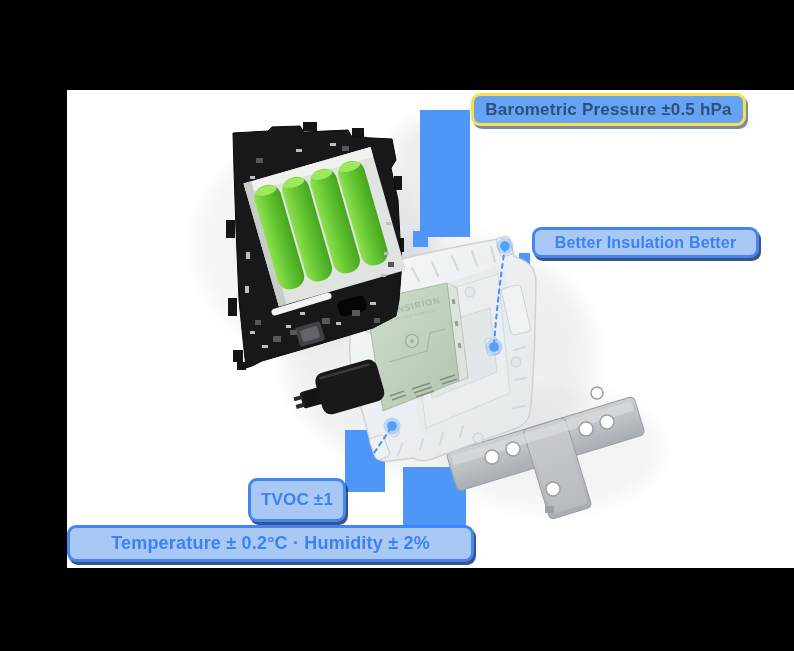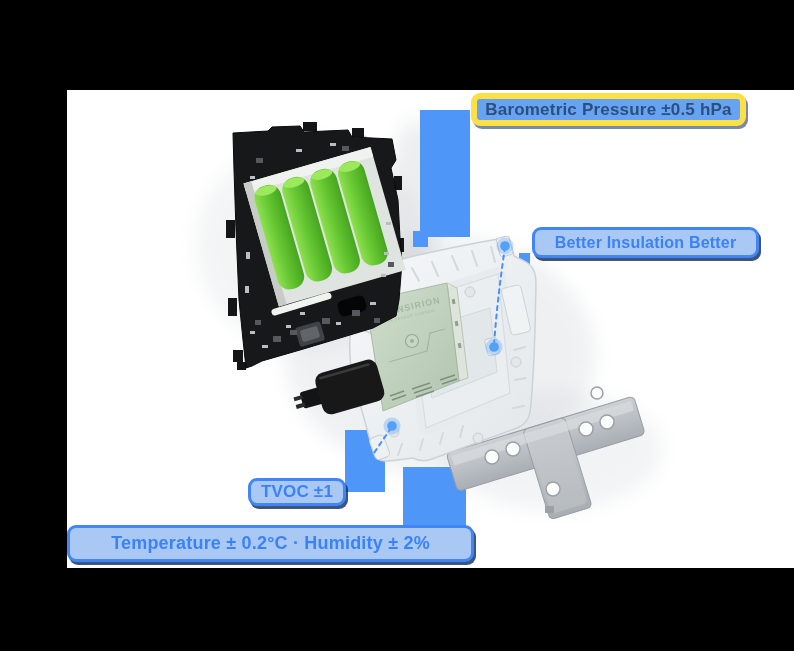--- a/index.html
+++ b/index.html
@@ -17,26 +17,26 @@
     position:absolute;box-sizing:border-box;
     display:flex;align-items:center;justify-content:center;
     font-weight:bold;letter-spacing:.2px;white-space:nowrap;
     border-radius:9px;
   }
   .callout.light{
     background:#a9c9f4;border:3px solid #4285f4;color:#3b82f6;
     box-shadow:2px 3px 0 rgba(10,42,94,.8);
   }
   .callout.solid{
-    background:#66a3f2;border:6px solid #fde047;color:#2e4e7c;
+    background:#66a3f2;border:3px solid #fde047;color:#2e4e7c;
     box-shadow:2px 3px 0 rgba(10,42,94,.55);
   }
   #co-barometric{left:471px;top:93px;width:275px;height:33px;font-size:17px;}
   #co-insulation{left:532px;top:227px;width:227px;height:31px;font-size:16px;}
-  #co-tvoc{left:248px;top:478px;width:98px;height:28px;font-size:17px;}
+  #co-tvoc{left:248px;top:478px;width:98px;height:44px;font-size:17px;}
   #co-temp{left:67px;top:525px;width:407px;height:37px;font-size:18px;}
 </style>
 </head>
 <body>
 
 <div class="card"></div>
 
 <svg class="scene" viewBox="0 0 794 651">
   <defs>
     <linearGradient id="gbat" x1="0" y1="0" x2="1" y2="0">

